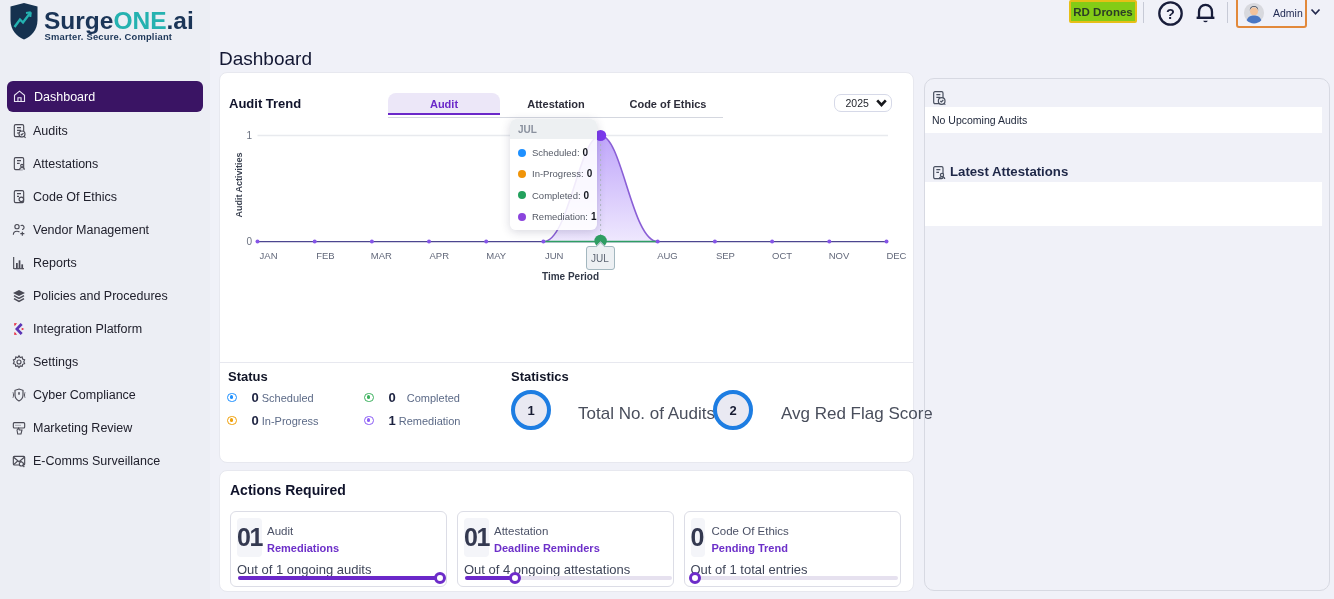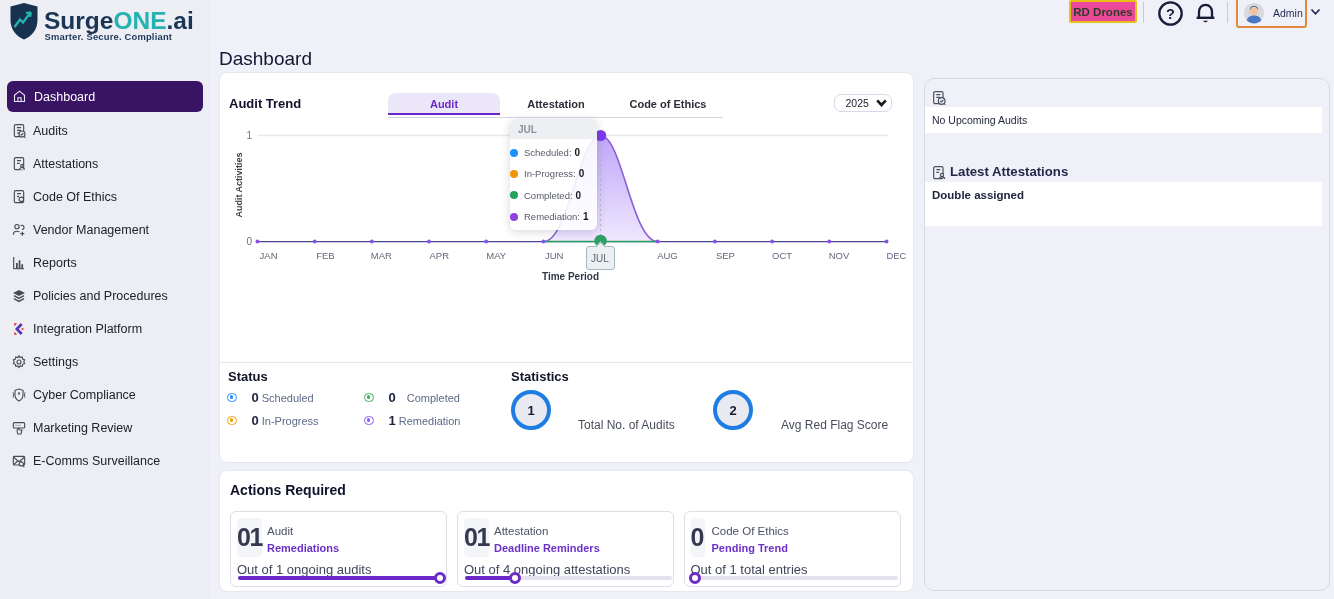--- a/index.html
+++ b/index.html
@@ -1,20 +1,20 @@
 <!DOCTYPE html>
 <html><head>
 <meta charset="utf-8">
 <style>
 * { margin:0; padding:0; box-sizing:border-box; }
 html,body { width:1334px; height:599px; overflow:hidden; }
 body { background:#eceef4; font-family:"Liberation Sans", sans-serif; position:relative; }
 .abs { position:absolute; }
 
-.badge-rd { left:1069px; top:0; width:68px; height:23px; background:#ec4899; border:2px solid #e6bf17; border-radius:2px; font-size:11.5px; font-weight:bold; color:#2c3d26; display:flex; align-items:center; justify-content:center; }
+.badge-rd { left:1069px; top:0; width:68px; height:23px; background:#84cc16; border:2px solid #e6bf17; border-radius:2px; font-size:11.5px; font-weight:bold; color:#2c3d26; display:flex; align-items:center; justify-content:center; }
 .vsep { width:1px; background:#c7cad6; top:2px; height:21px; }
 .admin-box { left:1236px; top:-3px; width:71px; height:31px; border:2px solid #e2893b; border-radius:3px; display:flex; align-items:center; }
 .admin-name { font-size:10.5px; color:#232c54; margin-left:8px; }
 
 .side-item { left:0; width:210px; height:33px; display:flex; align-items:center; color:#21212d; font-size:12.5px; }
 .side-item .ic { width:16px; height:16px; margin-left:11px; margin-right:6px; flex:0 0 16px; }
 .side-active { left:7px; top:81px; width:196px; height:31px; background:#3a1464; border-radius:6px; color:#fff; font-size:12.5px; display:flex; align-items:center; }
 .side-active .ic { width:15px; height:15px; margin-left:5px; margin-right:7px; }
 
 .card { background:#fff; border:1px solid #e7e8ef; border-radius:8px; }
@@ -25,31 +25,31 @@
 .tab { position:absolute; top:93px; height:22px; width:112px; text-align:center; font-size:11px; font-weight:bold; color:#2d2d3a; line-height:22px; }
 .tab-active { background:#ece7f8; border-radius:8px 8px 0 0; color:#6b28c9; border-bottom:2px solid #6b28c9; }
 .tab-line { left:388px; top:117px; width:335px; height:1px; background:#d4d7df; }
 .sel-year { left:833.5px; top:93.5px; width:58.5px; height:18.5px; border:1px solid #d6d9e8; border-radius:7px; background:#fff; font-size:10.5px; color:#23262e; display:flex; align-items:center; padding:0 4.5px 0 11px; justify-content:space-between; }
 
 .axv { font-size:10px; color:#6b7280; }
 .mon { position:absolute; top:250px; width:40px; text-align:right; font-size:9.5px; color:#62687a; }
 
 #tip { left:510px; top:119px; width:87px; height:111px; background:rgba(255,255,255,0.88); border-radius:6px; box-shadow:0 2px 10px rgba(40,40,80,0.18); overflow:hidden; }
 #tip .tiphead { height:20px; background:#edf0f2; font-size:10px; font-weight:bold; color:#8a919e; line-height:22px; padding-left:8px; }
-.tiprow { display:flex; align-items:center; height:21.3px; padding-left:0; font-size:9.5px; color:#555a66; }
+.tiprow { display:flex; align-items:center; height:21.3px; padding-left:8px; font-size:9.5px; color:#555a66; }
 .tiprow b { color:#14171f; margin-left:3px; font-size:10px; }
 .tdot { width:8px; height:8px; border-radius:50%; margin-right:6px; }
 
 .sec-h { font-size:13px; font-weight:bold; color:#101426; }
 .st-ic { width:9.5px; height:9.5px; border-radius:50%; display:inline-block; position:relative; }
 .st-ic::after { content:""; position:absolute; left:2.5px; top:2.5px; width:4px; height:4px; border-radius:50%; }
 .st-num { font-size:13px; font-weight:bold; color:#1c2240; }
 .st-lab { font-size:11px; color:#5c6a87; }
 .stat-cir { position:absolute; width:40px; height:40px; border-radius:50%; border:4px solid #1d7de2; background:#e9e9f2; display:flex; align-items:center; justify-content:center; font-size:13px; font-weight:bold; color:#181c33; }
-.stat-lab { position:absolute; font-size:12px; color:#494e5c;margin-top:14px; }
+.stat-lab { position:absolute; font-size:17px; color:#494e5c; }
 
 .act-card { position:absolute; top:510.5px; height:76px; background:#fff; border:1px solid #dcdde6; border-radius:6px; }
 .act-num { position:absolute; left:6px; top:6px; min-width:23px; height:39px; background:#f4f5f9; border-radius:4px; font-size:25px; letter-spacing:-1.5px; font-weight:bold; color:#343950; text-align:center; line-height:39px; }
 .act-t1 { position:absolute; left:36px; top:13.5px; font-size:11.5px; color:#4b5166; }
 .act-t2 { position:absolute; left:36px; top:30px; font-size:11px; font-weight:bold; color:#6d30c9; }
 .act-sub { position:absolute; left:6px; top:50.5px; font-size:13px; color:#3f4659; }
 .track { position:absolute; left:6.5px; top:64px; height:4px; border-radius:2px; background:#e6e1ef; }
 .tfill { position:absolute; left:0; top:0; height:4px; border-radius:2px; background:#6b28c9; }
 .knob { position:absolute; top:-4px; width:12px; height:12px; border-radius:50%; background:#fff; border:3.5px solid #6d2cc9; }
 
@@ -319,14 +319,13 @@
   <span style="font-size:10.5px;color:#222a3d;margin-left:7px">No Upcoming Audits</span>
 </div>
 <svg class="abs" style="left:931px;top:165px" width="16" height="16" viewBox="0 0 24 24" fill="none" stroke="#4a5161" stroke-width="1.8">
   <rect x="4" y="2.5" width="14" height="18" rx="2"></rect>
   <path d="M8 7 h6 M8 11 h4"></path>
   <circle cx="16.5" cy="15" r="2.4" fill="#eef0f6"></circle>
   <path d="M12.5 21 c0-2.2 1.8-3.4 4-3.4 s4 1.2 4 3.4"></path>
 </svg>
 <div class="abs p-h" style="left:950px;top:164px">Latest Attestations</div>
 <div class="p-row" style="top:182px;width:397px;height:44px">
-  <div style="font-size:11.5px;font-weight:bold;color:#20273c;margin:6.5px 0 0 7px">Double assigned</div>
 </div>
 
 </body></html>

